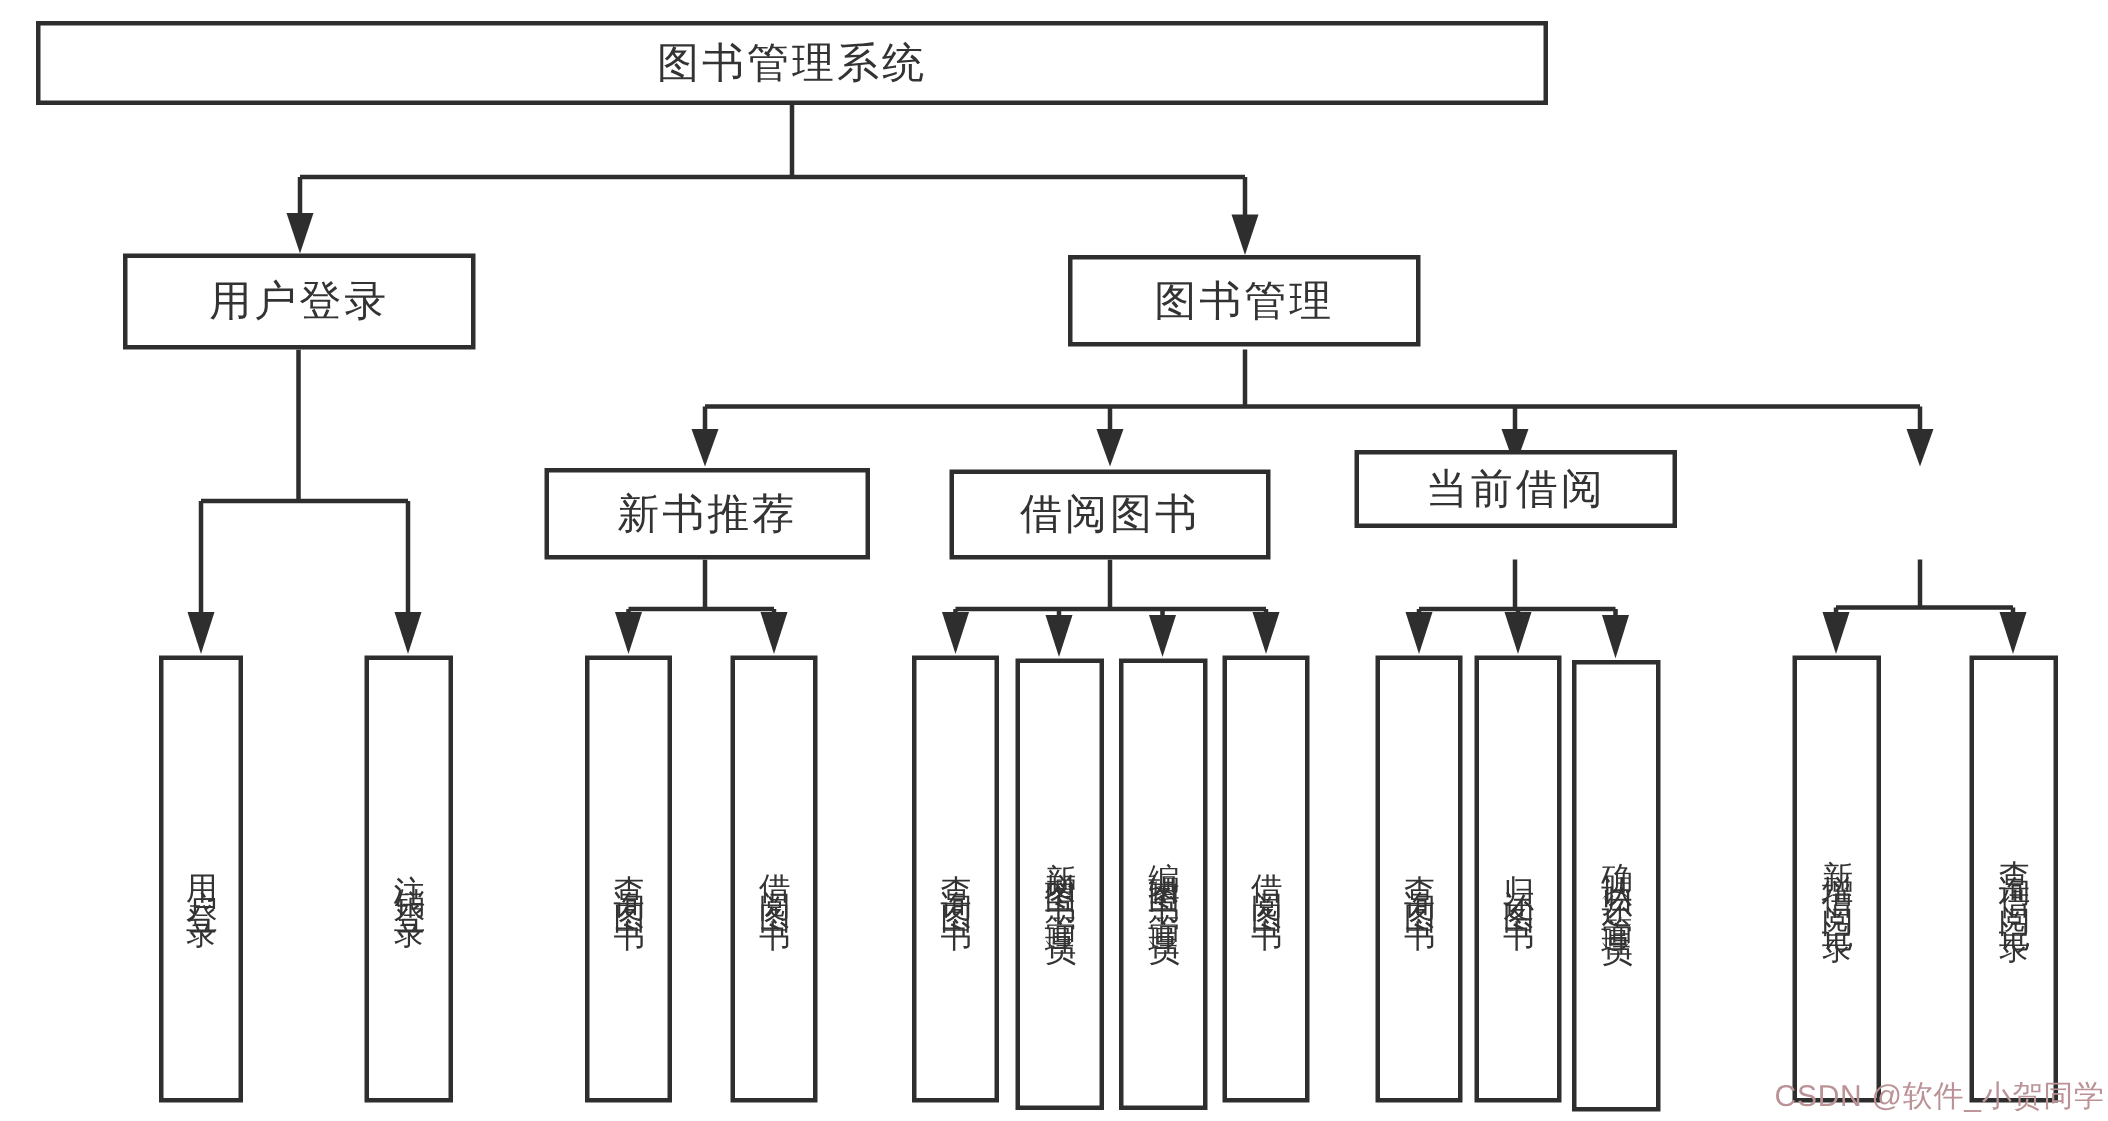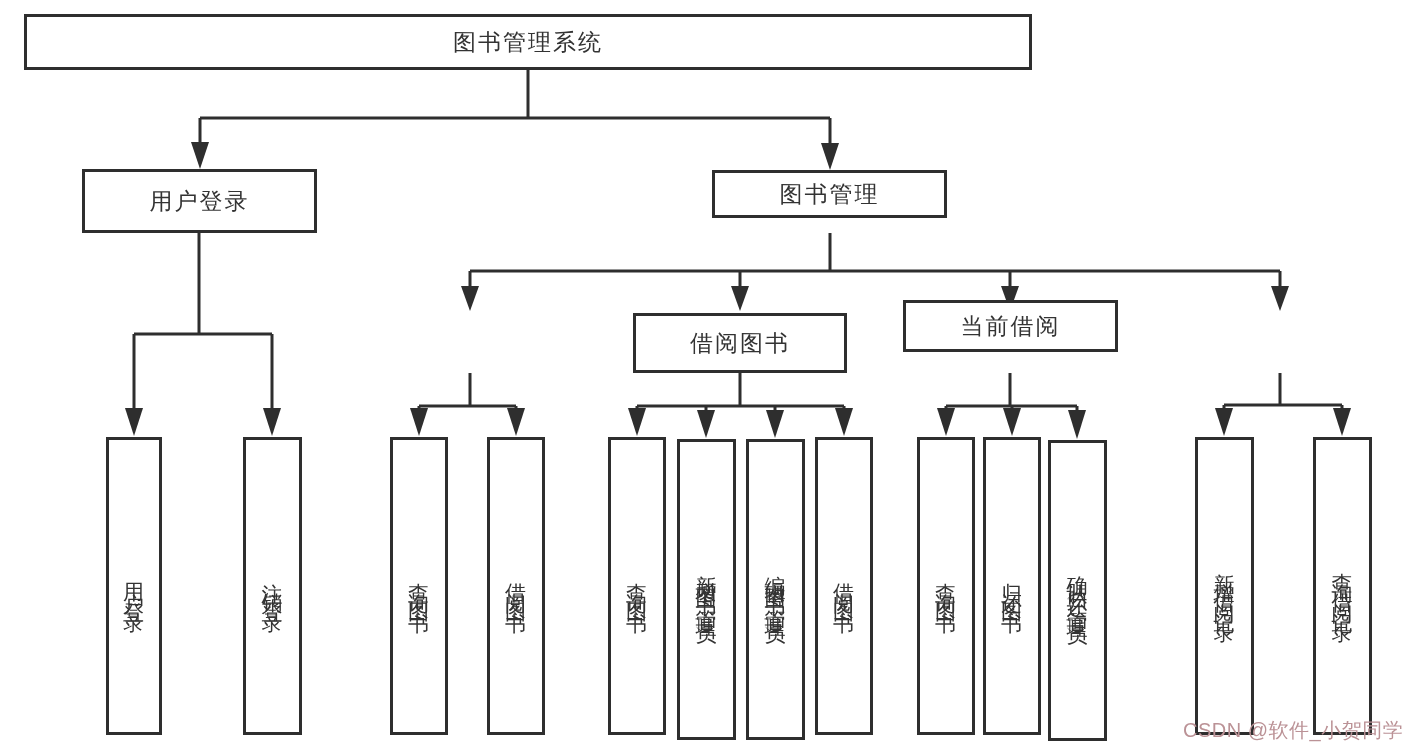--- a/index.html
+++ b/index.html
@@ -20,21 +20,21 @@
     position: absolute;
     box-sizing: border-box;
     border: 3px solid #2e2e2e;
     background: #ffffff;
     color: #333333;
     display: flex;
     align-items: center;
     justify-content: center;
   }
   .hbox {
-    font-size: 23px;
+    font-size: 28px;
     letter-spacing: 2px;
     white-space: nowrap;
   }
   .vbox {
     writing-mode: vertical-rl;
     text-orientation: mixed;
     font-size: 21px;
     letter-spacing: 10px;
     line-height: 1;
   }
@@ -93,22 +93,23 @@
       <polygon points="1003,408 1021,408 1012,436"></polygon>
       <polygon points="1068,410 1086,410 1077,439"></polygon>
       <polygon points="1215,408 1233,408 1224,436"></polygon>
       <polygon points="1333,408 1351,408 1342,436"></polygon>
     </g>
   </svg>
 
   <div class="node hbox" style="left:24px; top:14px; width:1008px; height:56px;">图书管理系统</div>
 
   <div class="node hbox" style="left:82px; top:169px; width:235px; height:64px;">用户登录</div>
-  <div class="node hbox" style="left:712px; top:170px; width:235px; height:48px;">图书管理</div>
+  <div class="node hbox" style="left:712px; top:170px; width:235px; height:61px;">图书管理</div>
 
+  <div class="node hbox" style="left:363px; top:312px; width:217px; height:61px;">新书推荐</div>
   <div class="node hbox" style="left:633px; top:313px; width:214px; height:60px;">借阅图书</div>
   <div class="node hbox" style="left:903px; top:300px; width:215px; height:52px;">当前借阅</div>
 
   <div class="node vbox" style="left:106px; top:437px; width:56px; height:298px;">用户登录</div>
   <div class="node vbox" style="left:243px; top:437px; width:59px; height:298px;">注销登录</div>
 
   <div class="node vbox" style="left:390px; top:437px; width:58px; height:298px;">查询图书</div>
   <div class="node vbox" style="left:487px; top:437px; width:58px; height:298px;">借阅图书</div>
 
   <div class="node vbox" style="left:608px; top:437px; width:58px; height:298px;">查询图书</div>

